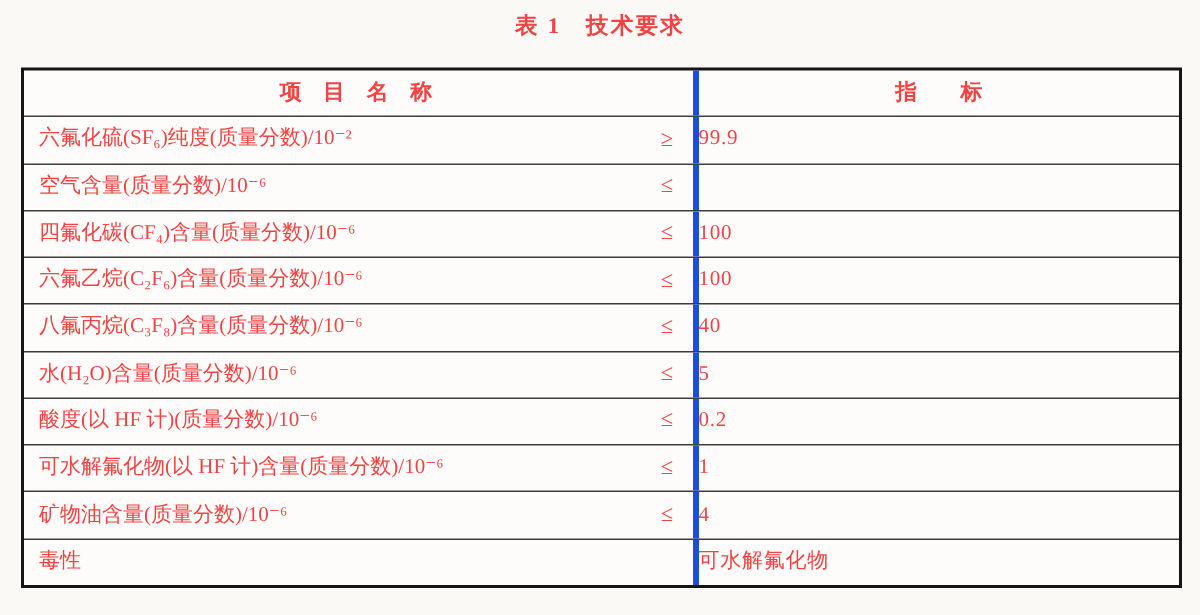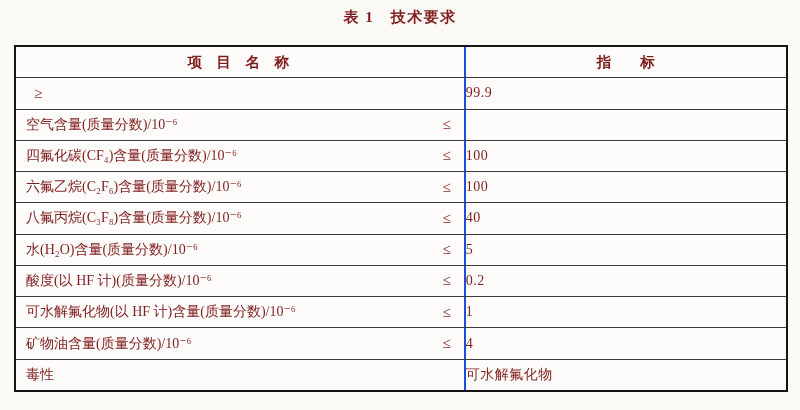--- a/index.html
+++ b/index.html
@@ -2,21 +2,21 @@
 <html><head>
 <meta charset="utf-8">
 <style>
   html, body { margin: 0; padding: 0; }
   .page {
     position: relative;
     width: 800px;
     height: 410px;
     background: #faf9f6;
     font-family: "Liberation Serif", "DejaVu Serif", serif;
-    color: #7f1d1d;
+    color: #ef4444;
     overflow: hidden;
   }
   .doc-title {
     position: absolute;
     top: 8px;
     left: 0;
     width: 100%;
     text-align: center;
     font-size: 15px;
     font-weight: bold;
@@ -42,21 +42,21 @@
   .rows-container { display: contents; }
   .rows-container .t-row:last-child { border-bottom: none; }
   .cell {
     display: flex;
     align-items: center;
     font-size: 14px;
     line-height: 1;
   }
   .cell-left {
     flex: 0 0 58.4%;
-    border-right: 2px solid #1d4ed8;
+    border-right: 4px solid #1d4ed8;
     justify-content: space-between;
     padding: 0 13px 0 10px;
     box-sizing: border-box;
   }
   .cell-right {
     flex: 1 1 auto;
   }
   .t-row.header .cell {
     justify-content: center;
     font-weight: bold;
@@ -80,20 +80,21 @@
   <div class="spec-table">
 
     <div class="t-row header">
       <div class="cell cell-left">项　目　名　称</div>
       <div class="cell cell-right">指　　标</div>
     </div>
 
     <div class="rows-container">
   <div class="t-row">
     <div class="cell cell-left">
+      <span class="item-name">六氟化硫(SF₆)纯度(质量分数)/10⁻²</span>
       <span class="op">≥</span>
     </div>
     <div class="cell cell-right">
       <span class="val">99.9</span>
     </div>
   </div>
 
   <div class="t-row">
     <div class="cell cell-left">
       <span class="item-name">空气含量(质量分数)/10⁻⁶</span>

